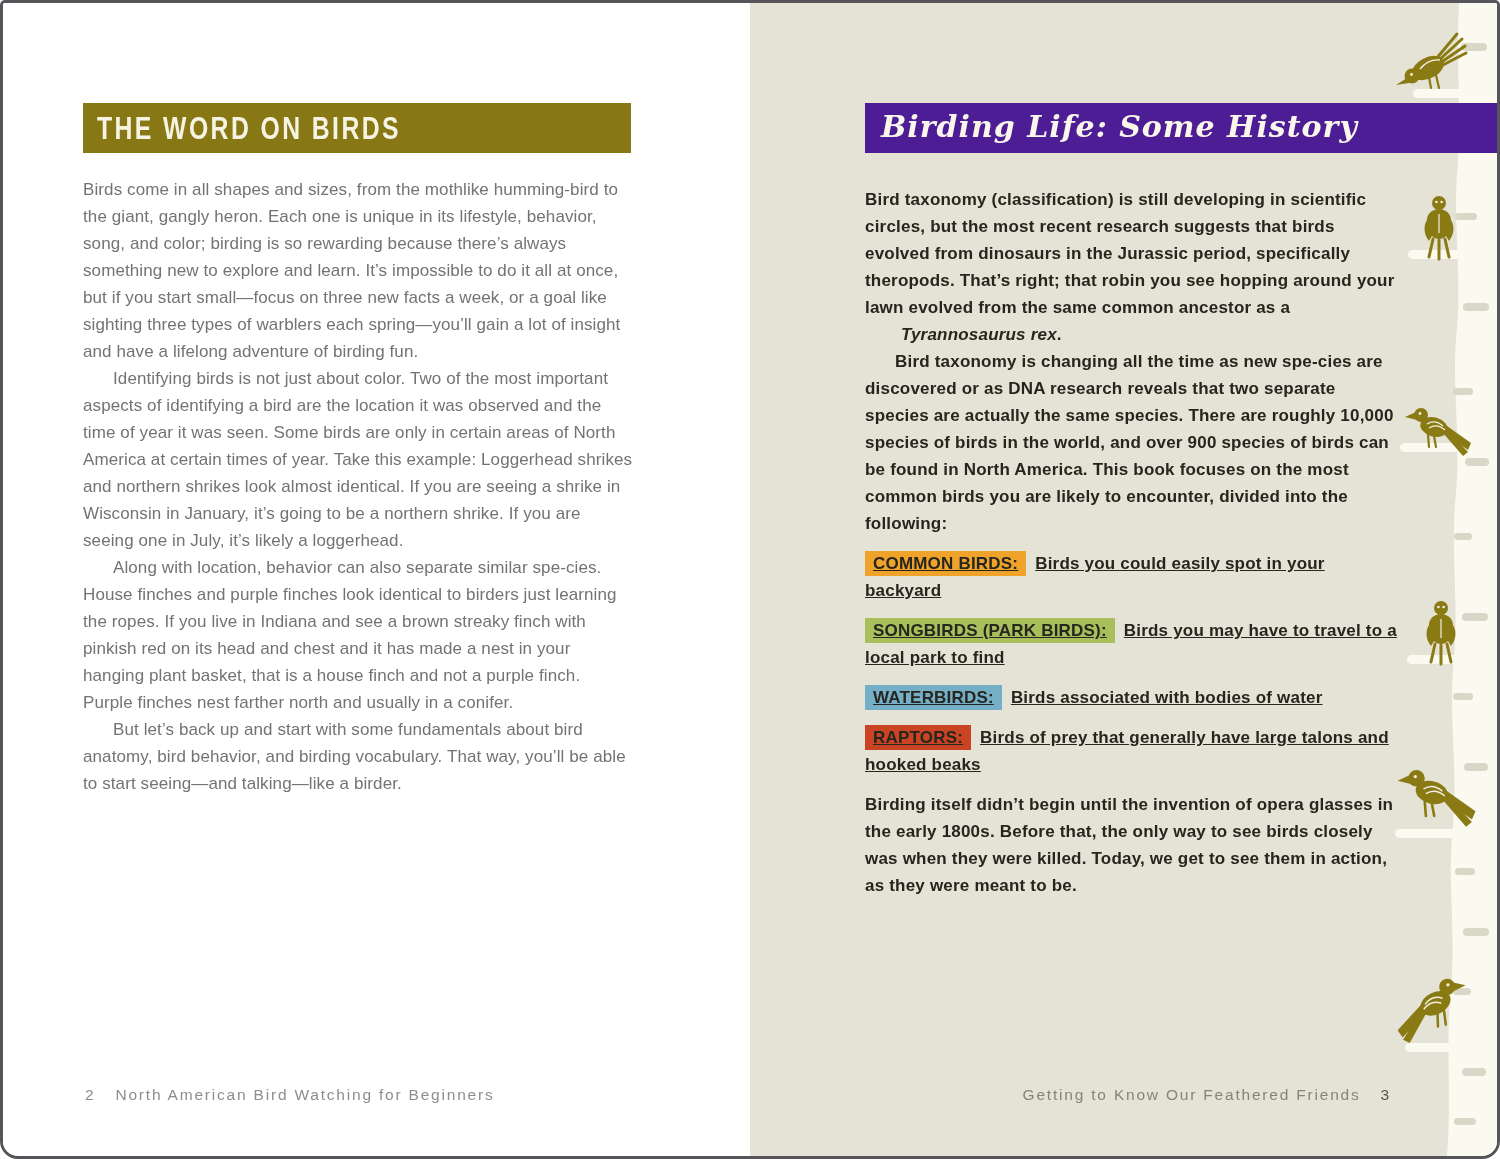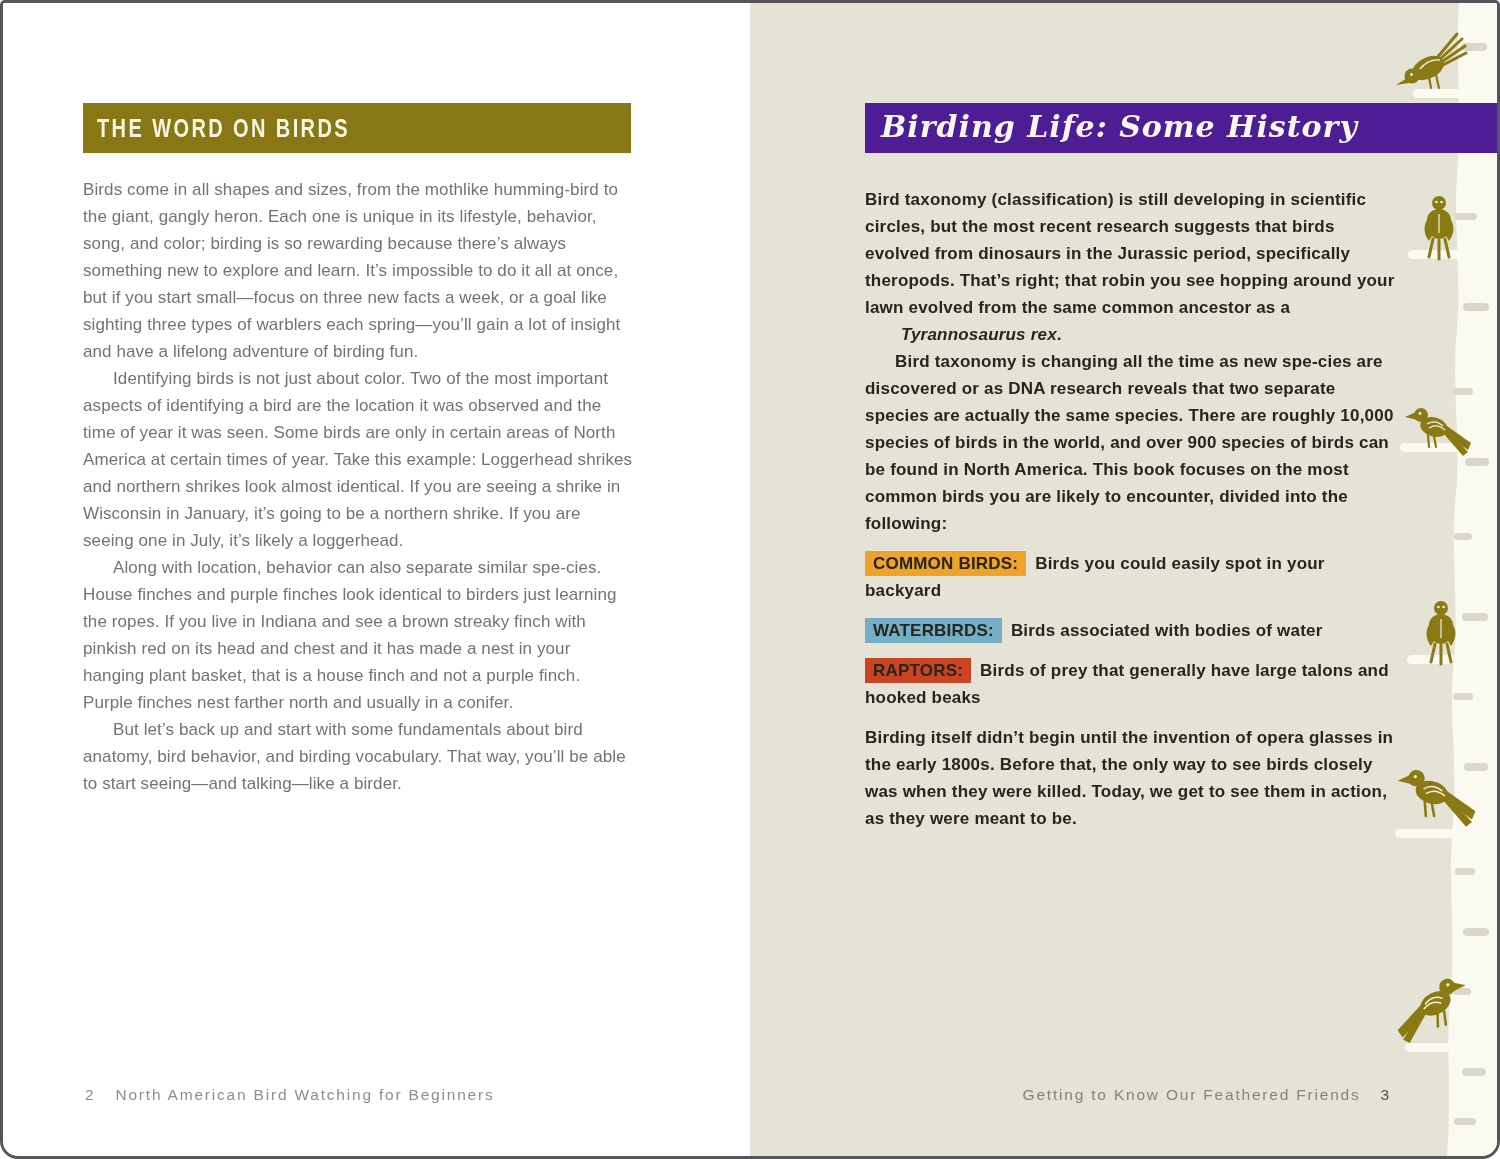--- a/index.html
+++ b/index.html
@@ -13,21 +13,21 @@
   .page-left{width:747px;background:#ffffff;}
   .page-right{flex:1;background:#e5e3d5;overflow:hidden;}
 
   
   .lp-banner{
     margin:100px 0 0 80px;width:548px;height:50px;
     display:flex;align-items:center;background:#877815;
   }
   .lp-title{
     margin:0;padding:0 0 0 14px;color:#f7f3e2;
-    font-size:25px;font-weight:700;line-height:1;white-space:nowrap;
+    font-size:31px;font-weight:700;line-height:1;white-space:nowrap;
   }
   .condense{display:inline-block;transform:scaleX(0.80);transform-origin:0 50%;letter-spacing:3px;}
   .lp-body{margin:23px 0 0 80px;width:550px;color:#737373;
     font-size:17px;line-height:27px;letter-spacing:0.1px;}
   .lp-body p{margin:0;}
   p.ind{text-indent:30px;}
 
   .footer{
     position:absolute;bottom:52px;color:#8d8d8d;
     font-size:15.5px;letter-spacing:1.8px;white-space:nowrap;
@@ -49,21 +49,21 @@
     margin:0;padding:0 0 4px 16px;color:#faf6ec;
     font-family:"DejaVu Serif","Liberation Serif",serif;
     font-style:italic;font-weight:700;font-size:30px;letter-spacing:1px;white-space:nowrap;
   }
   .rp-body{
     position:relative;z-index:2;
     margin:33px 0 0 115px;width:537px;color:#26261e;
     font-weight:700;font-size:17px;line-height:27px;letter-spacing:0.2px;
   }
   .rp-body p{margin:0;}
-  .cats{margin:9px 0 11px 0;}
+  .cats{margin:9px 0 11px 0;text-decoration:underline;}
   p.cat{margin:13px 0;}
   .hl{display:inline;padding:3px 8px;color:#26261e;}
   .cat .desc{margin-left:9px;}
   .rp-body i{font-style:italic;margin-left:36px;}
 
   .trunk{fill:#fbfaf1;}
   .lenticel{fill:#d9d7c7;}
   .stub{fill:#fbfaf1;}
 </style>
 </head>
@@ -182,20 +182,23 @@
 
     <div class="rp-body">
       <p><span>Bird taxonomy (classification) is still developing in scientific circles, but the most recent research suggests that birds evolved from dinosaurs in the Jurassic period, specifically theropods. That’s right; that robin you see hopping around your lawn evolved from the same common ancestor as a </span><i>Tyrannosaurus rex</i><span>.</span></p>
       <p class="ind">Bird taxonomy is changing all the time as new spe-cies are discovered or as DNA research reveals that two separate species are actually the same species. There are roughly 10,000 species of birds in the world, and over 900 species of birds can be found in North America. This book focuses on the most common birds you are likely to encounter, divided into the following:</p>
 
       <div class="cats">
         <p class="cat">
           <span class="hl" style="background-color: rgb(240, 163, 43);">COMMON BIRDS:</span><span class="desc">Birds you could easily spot in your backyard</span>
         </p>
         <p class="cat">
+          <span class="hl" style="background-color: rgb(169, 191, 91);">SONGBIRDS (PARK BIRDS):</span><span class="desc">Birds you may have to travel to a local park to find</span>
+        </p>
+        <p class="cat">
           <span class="hl" style="background-color: rgb(116, 174, 199);">WATERBIRDS:</span><span class="desc">Birds associated with bodies of water</span>
         </p>
         <p class="cat">
           <span class="hl" style="background-color: rgb(202, 68, 36);">RAPTORS:</span><span class="desc">Birds of prey that generally have large talons and hooked beaks</span>
         </p>
       </div>
 
       <p>Birding itself didn’t begin until the invention of opera glasses in the early 1800s. Before that, the only way to see birds closely was when they were killed. Today, we get to see them in action, as they were meant to be.</p>
     </div>
 

